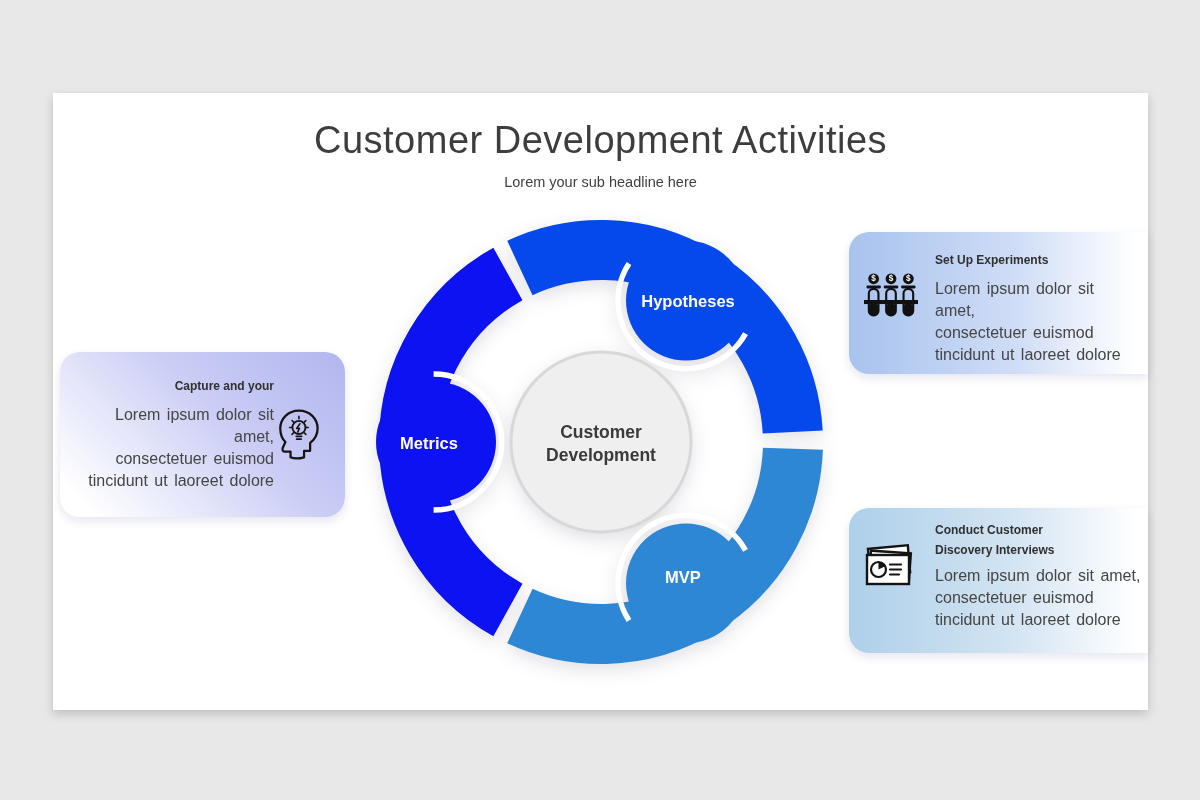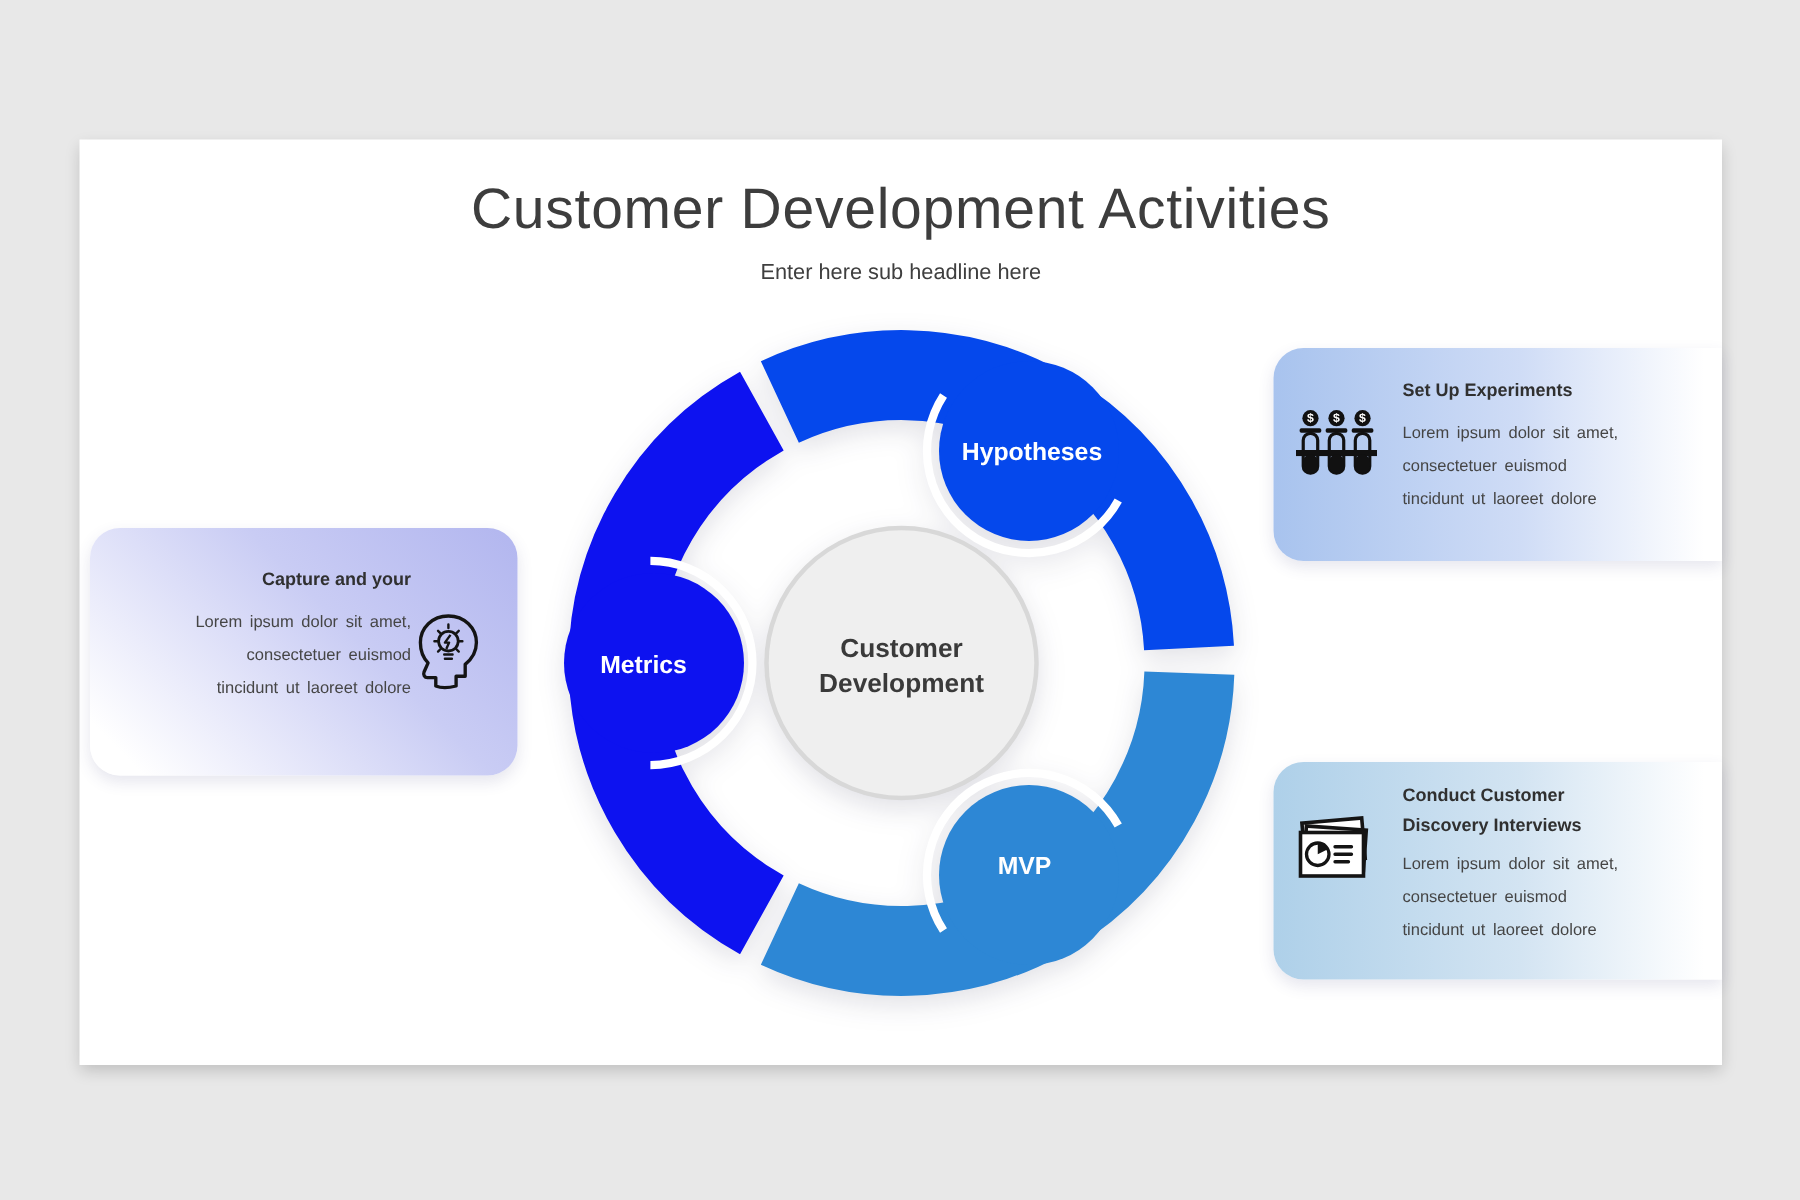--- a/index.html
+++ b/index.html
@@ -18,33 +18,33 @@
   .card-insight { left:7px; top:259px; width:285px; height:165px; border-radius:20px;
                   background:linear-gradient(45deg, #ffffff 8%, #c9ccf4 60%, #b2b6ef 100%); }
   .card-experiments { left:796px; top:139px; width:299px; height:142px; border-radius:20px 0 0 20px;
                   background:linear-gradient(to right, #a8c3ee 0%, #cfdcf6 55%, #ffffff 96%); }
   .card-interviews { left:796px; top:415px; width:299px; height:145px; border-radius:20px 0 0 20px;
                   background:linear-gradient(to right, #aed0e9 0%, #d3e4f2 55%, #ffffff 96%); }
 
   .card-text { position:absolute; }
   .card-title-line { font-size:12px; font-weight:700; color:#303030; line-height:20px; }
   .card-body { margin-top:8px; }
-  .card-body-line { font-size:11px; color:#454545; line-height:22px; word-spacing:2px; }
+  .card-body-line { font-size:16px; color:#454545; line-height:22px; word-spacing:2px; }
 
   .text-right { text-align:right; }
   .card-icon { position:absolute; }
 </style>
 </head>
 <body>
 
 <div id="canvas">
   <div class="slide">
 
     <div class="slide-title">Customer Development Activities</div>
-    <div class="slide-subtitle">Enter here sub headline here</div>
+    <div class="slide-subtitle">Lorem your sub headline here</div>
 
     <svg class="diagram-svg" viewBox="0 0 460 460">
 
       <path d="M 148.9 56.0 A 192 192 0 0 1 421.7 220.0" fill="none" stroke-width="60" stroke="#0548ec"></path>
       <path d="M 136.9 397.9 A 192 192 0 0 1 136.9 62.1" fill="none" stroke-width="60" stroke="#0d12f0"></path>
       <path d="M 421.9 236.7 A 192 192 0 0 1 148.9 404.0" fill="none" stroke-width="60" stroke="#2d87d5"></path>
 
       <path d="M 374.5 121.6 A 68 68 0 1 1 258.0 51.6" fill="none" stroke="#ffffff" stroke-width="5.5"></path>
       <path d="M 62.6 162.0 A 68 68 0 1 1 62.6 298.0" fill="none" stroke="#ffffff" stroke-width="5.5"></path>
       <path d="M 258.0 408.4 A 68 68 0 1 1 374.5 338.4" fill="none" stroke="#ffffff" stroke-width="5.5"></path>

